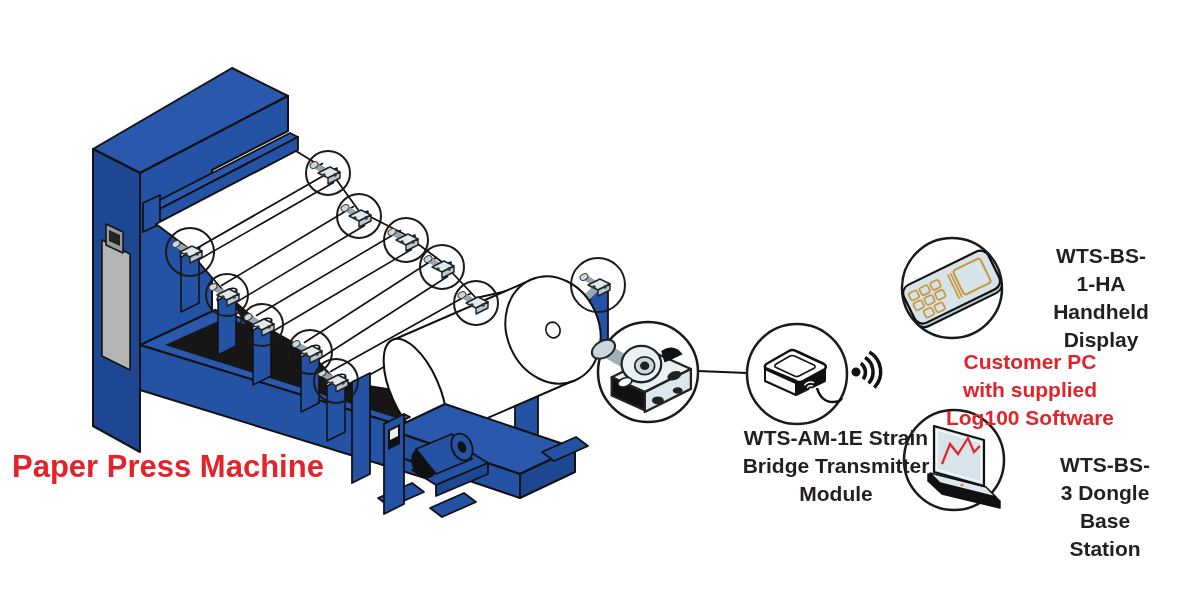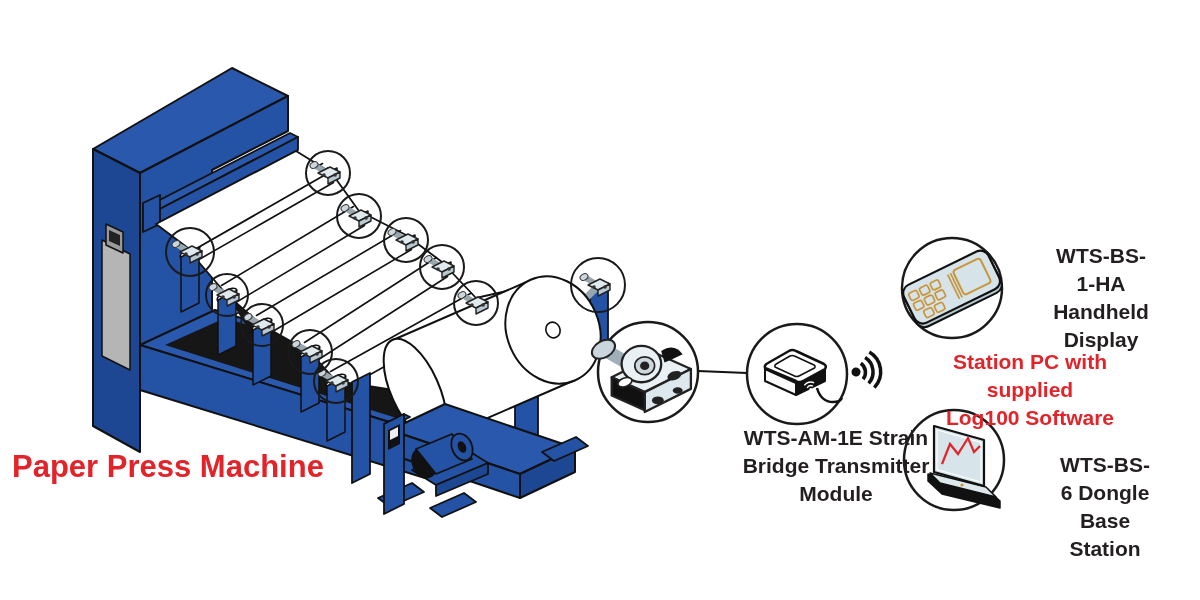--- a/index.html
+++ b/index.html
@@ -229,18 +229,18 @@
   <div id="machine-name" class="lbl red" style="left:12px;top:450px;">Paper Press Machine</div>
 
 
   <div class="lbl" style="left:801px;top:424px;margin-left:35px;">WTS-AM-1E Strain
 Bridge Transmitter
 Module</div>
 
   <div class="lbl" style="left:1101px;top:242px;">WTS-BS-1-HA
 Handheld Display</div>
 
-  <div class="lbl red" style="left:1030px;top:348px;">Station PC with supplied
+  <div class="lbl red" style="left:1030px;top:348px;">Customer PC with supplied
 Log100 Software</div>
 
-  <div class="lbl" style="left:1105px;top:451px;">WTS-BS-6 Dongle
+  <div class="lbl" style="left:1105px;top:451px;">WTS-BS-3 Dongle
 Base Station</div>
 </div>
 
 </body></html>

